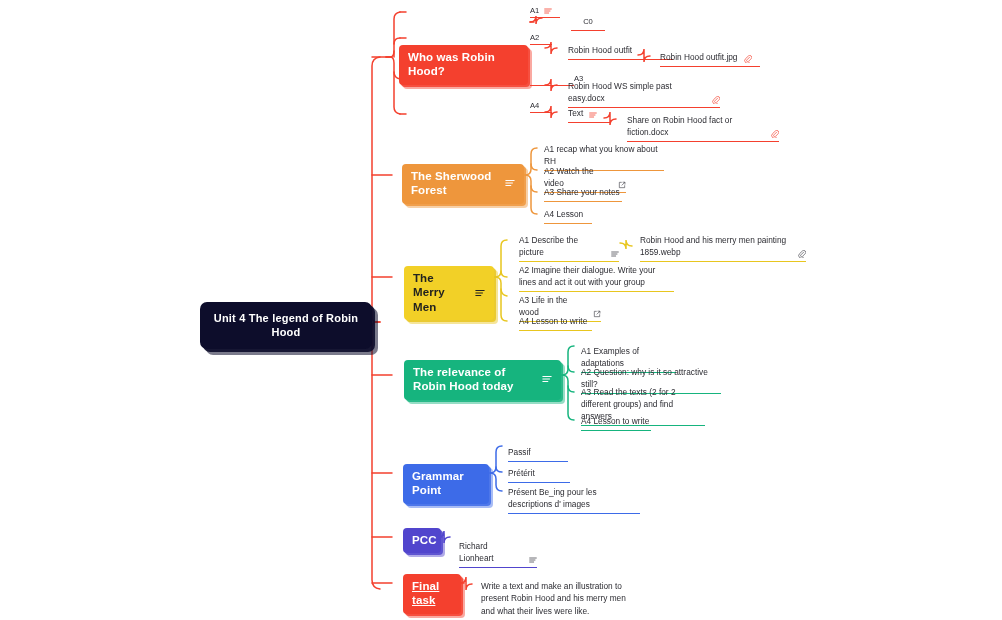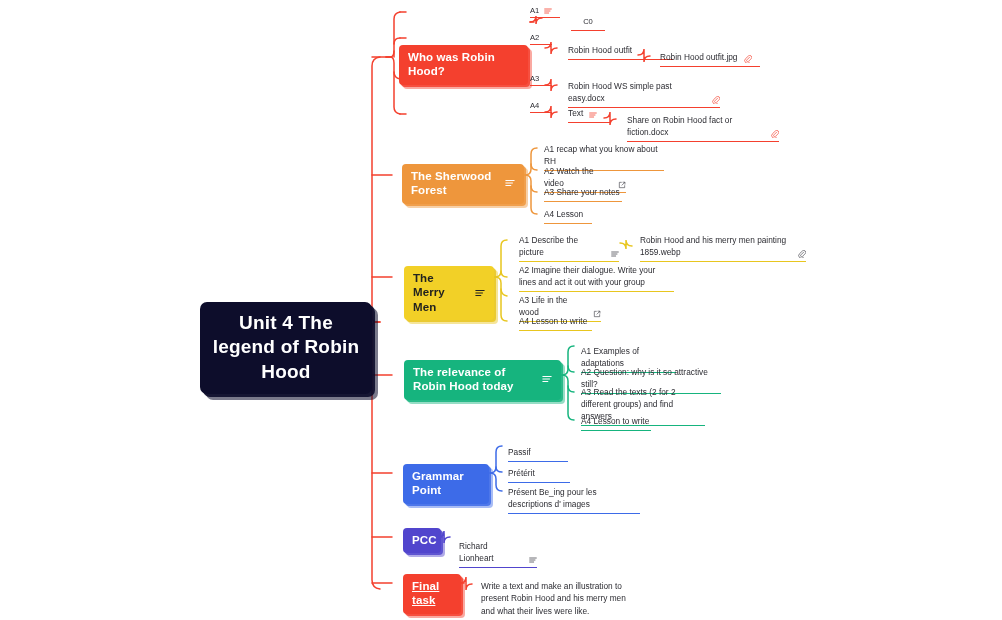--- a/index.html
+++ b/index.html
@@ -24,21 +24,21 @@
 
   
   .root {
     position: absolute;
     left: 200px; top: 302px;
     width: 172px;
     padding: 9px 10px 10px;
     background: #0d0d2b;
     border-radius: 7px;
     color: #ffffff;
-    font-size: 19px;
+    font-size: 11px;
     font-weight: bold;
     line-height: 1.28;
     text-align: center;
     letter-spacing: .2px;
     box-shadow: 3px 3px 0 0 rgba(13,13,43,.92), 6px 6px 0 0 rgba(13,13,43,.55);
   }
 
   
   .pill {
     position: absolute;
@@ -194,21 +194,21 @@
 
   <div class="leaf" style="left:660px; top:51px; width:100px; border-bottom-color:#f4402e;">
     <span class="ltext">Robin Hood outfit.jpg</span>
     <span class="ic">
       <svg width="8" height="8" viewBox="0 0 12 12">
           <path d="M8.5 3.2 4.4 7.3a1.6 1.6 0 0 0 2.3 2.3l4.1-4.1a2.9 2.9 0 0 0-4.1-4.1L2.3 5.5a4.1 4.1 0 0 0 5.8 5.8" fill="none" stroke="#f4402e" stroke-width="1" stroke-linecap="round"></path>
         </svg>
     </span>
   </div>
 
-  <div class="tag" style="left:530px; top:74px; width:22px;">
+  <div class="tag" style="left:530px; top:74px; width:22px;padding-left:44px;">
     <span class="ltext">A3</span>
   </div>
 
   <div class="leaf" style="left:568px; top:80px; width:152px; border-bottom-color:#f4402e;">
     <span class="ltext">Robin Hood WS simple past easy.docx</span>
     <span class="ic">
       <svg width="8" height="8" viewBox="0 0 12 12">
           <path d="M8.5 3.2 4.4 7.3a1.6 1.6 0 0 0 2.3 2.3l4.1-4.1a2.9 2.9 0 0 0-4.1-4.1L2.3 5.5a4.1 4.1 0 0 0 5.8 5.8" fill="none" stroke="#f4402e" stroke-width="1" stroke-linecap="round"></path>
         </svg>
     </span>

